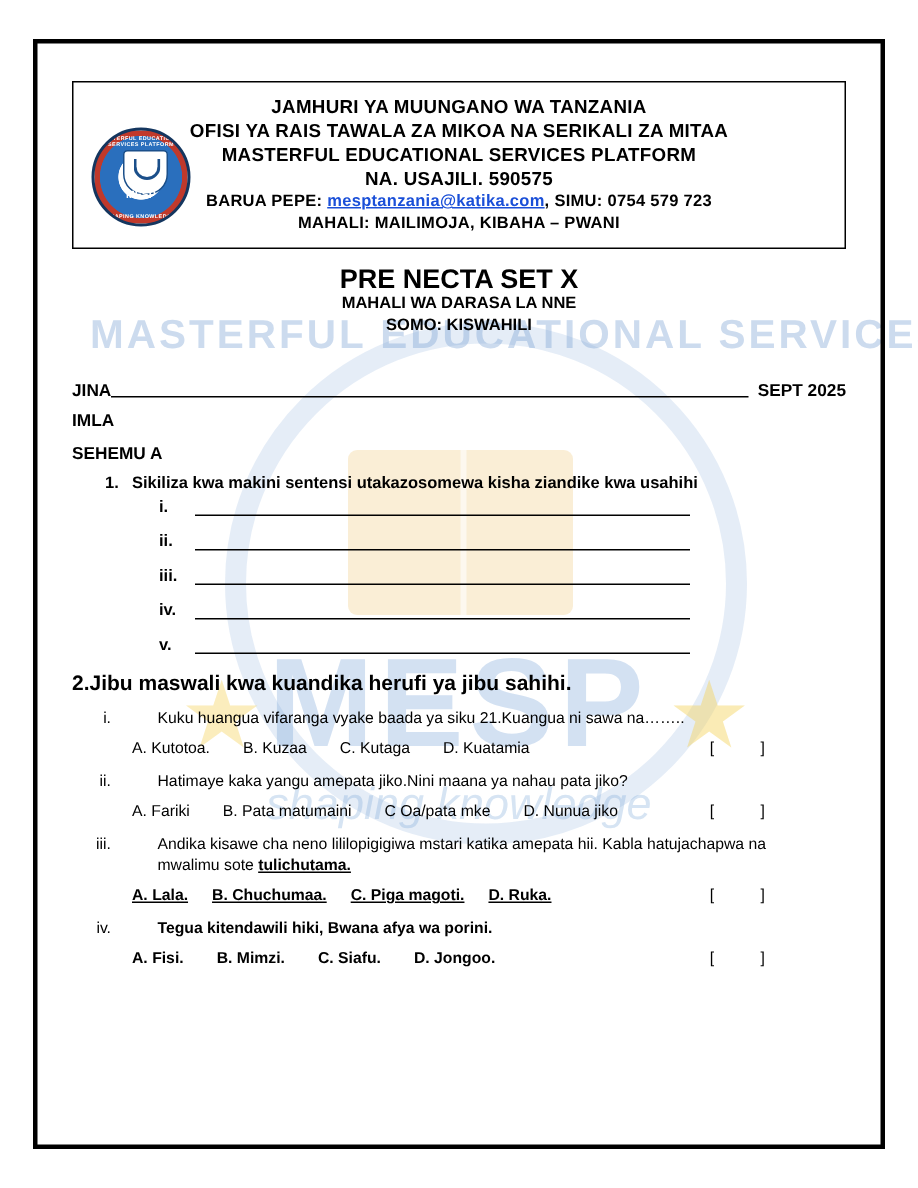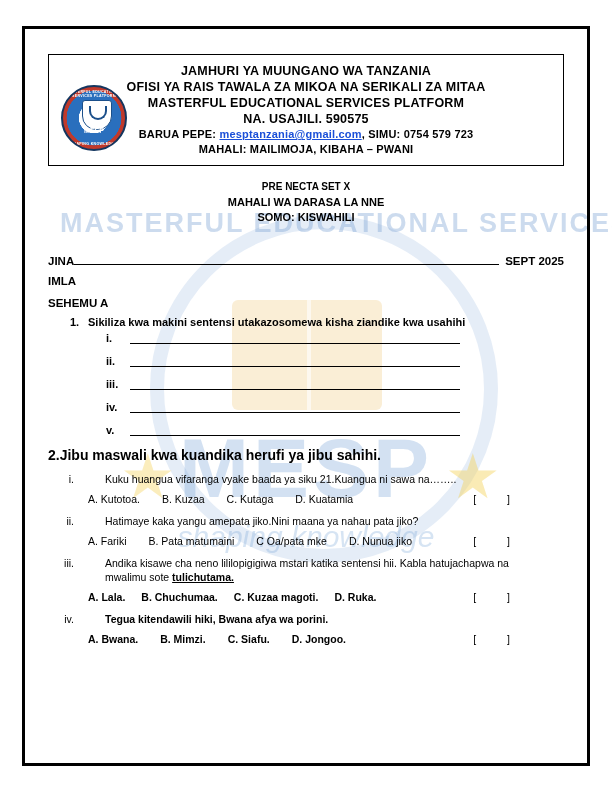--- a/index.html
+++ b/index.html
@@ -193,21 +193,21 @@
     color: #ffffff;
   }
 
   
   .exam-title {
     position: relative;
     z-index: 2;
     text-align: center;
     margin-top: 12px;
   }
-  .exam-title .t1 { font-weight: bold; font-size: 10px; line-height: 17px; }
+  .exam-title .t1 { font-weight: bold; font-size: 18px; line-height: 17px; }
   .exam-title .t2 { font-weight: bold; font-size: 11px; line-height: 15px; }
   .exam-title .t3 { font-weight: bold; font-size: 11px; line-height: 15px; }
 
   .name-row {
     position: relative;
     z-index: 2;
     margin-top: 10px;
     display: flex;
     align-items: flex-end;
     font-weight: bold;
@@ -310,21 +310,21 @@
   }
   .opts .brk {
     margin-left: auto;
     margin-right: 40px;
     letter-spacing: 14px;
     white-space: nowrap;
   }
   .bold-u { font-weight: bold; text-decoration: underline; }
   .b { font-weight: bold; }
 
-  .q3-opts .o { margin-right: 16px; }
+  .q3-opts .o { margin-right: 16px; text-decoration: underline; }
   .footer-space { height: 10px; }
 </style>
 </head>
 <body>
 
 <div class="watermark">
   <div class="wm-shape wm-circle-outer"></div>
   <div class="wm-book"></div>
   <div class="wm-star">★</div>
   <div class="wm-star2">★</div>
@@ -341,21 +341,21 @@
     <div class="logo">
       <div class="ring-text">MASTERFUL EDUCATIONAL SERVICES PLATFORM</div>
       <div class="shield"></div>
       <div class="mesp-label">MESP</div>
       <div class="ring-text bottom">SHAPING KNOWLEDGE</div>
     </div>
     <div class="line">JAMHURI YA MUUNGANO WA TANZANIA</div>
     <div class="line">OFISI YA RAIS TAWALA ZA MIKOA NA SERIKALI ZA MITAA</div>
     <div class="line">MASTERFUL EDUCATIONAL SERVICES PLATFORM</div>
     <div class="line">NA. USAJILI. 590575</div>
-    <div class="line small"><span>BARUA PEPE: </span><a class="email-link" href="#">mesptanzania@gmail.com</a><span>, SIMU: 0754 579 723</span></div>
+    <div class="line small"><span>BARUA PEPE: </span><a class="email-link" href="#">mesptanzania@katika.com</a><span>, SIMU: 0754 579 723</span></div>
     <div class="line small">MAHALI: MAILIMOJA, KIBAHA – PWANI</div>
   </div>
 
   <div class="exam-title">
     <div class="t1">PRE NECTA SET X</div>
     <div class="t2">MAHALI WA DARASA LA NNE</div>
     <div class="t3">SOMO: KISWAHILI</div>
   </div>
 
   <div class="name-row">
@@ -417,38 +417,38 @@
     <span class="o">A. Fariki</span>
     <span class="o">B. Pata matumaini</span>
     <span class="o">C Oa/pata mke</span>
     <span class="o">D. Nunua jiko</span>
     <span class="brk">[      ]</span>
   </div>
 
   <div class="qitem">
     <span class="rn">iii.</span>
     <span class="stem">
-      <span>Andika kisawe cha neno lililopigigiwa  mstari katika sentensi hii. Kabla hatujachapwa na</span><br>
+      <span>Andika kisawe cha neno lililopigigiwa  mstari katika amepata hii. Kabla hatujachapwa na</span><br>
       <span>mwalimu sote </span><span class="bold-u">tulichutama.</span>
     </span>
   </div>
   <div class="opts q3-opts">
     <span class="o b">A. Lala.</span>
     <span class="o b">B. Chuchumaa.</span>
-    <span class="o b">C. Kuzaa magoti.</span>
+    <span class="o b">C. Piga magoti.</span>
     <span class="o b">D. Ruka.</span>
     <span class="brk">[      ]</span>
   </div>
 
   <div class="qitem">
     <span class="rn">iv.</span>
     <span class="stem b">Tegua kitendawili hiki, Bwana afya wa  porini.</span>
   </div>
   <div class="opts">
-    <span class="o b">A. Bwana.</span>
+    <span class="o b">A. Fisi.</span>
     <span class="o b">B. Mimzi.</span>
     <span class="o b">C. Siafu.</span>
     <span class="o b">D. Jongoo.</span>
     <span class="brk">[      ]</span>
   </div>
 
   <div class="footer-space"></div>
 </div>
 
 </body></html>

